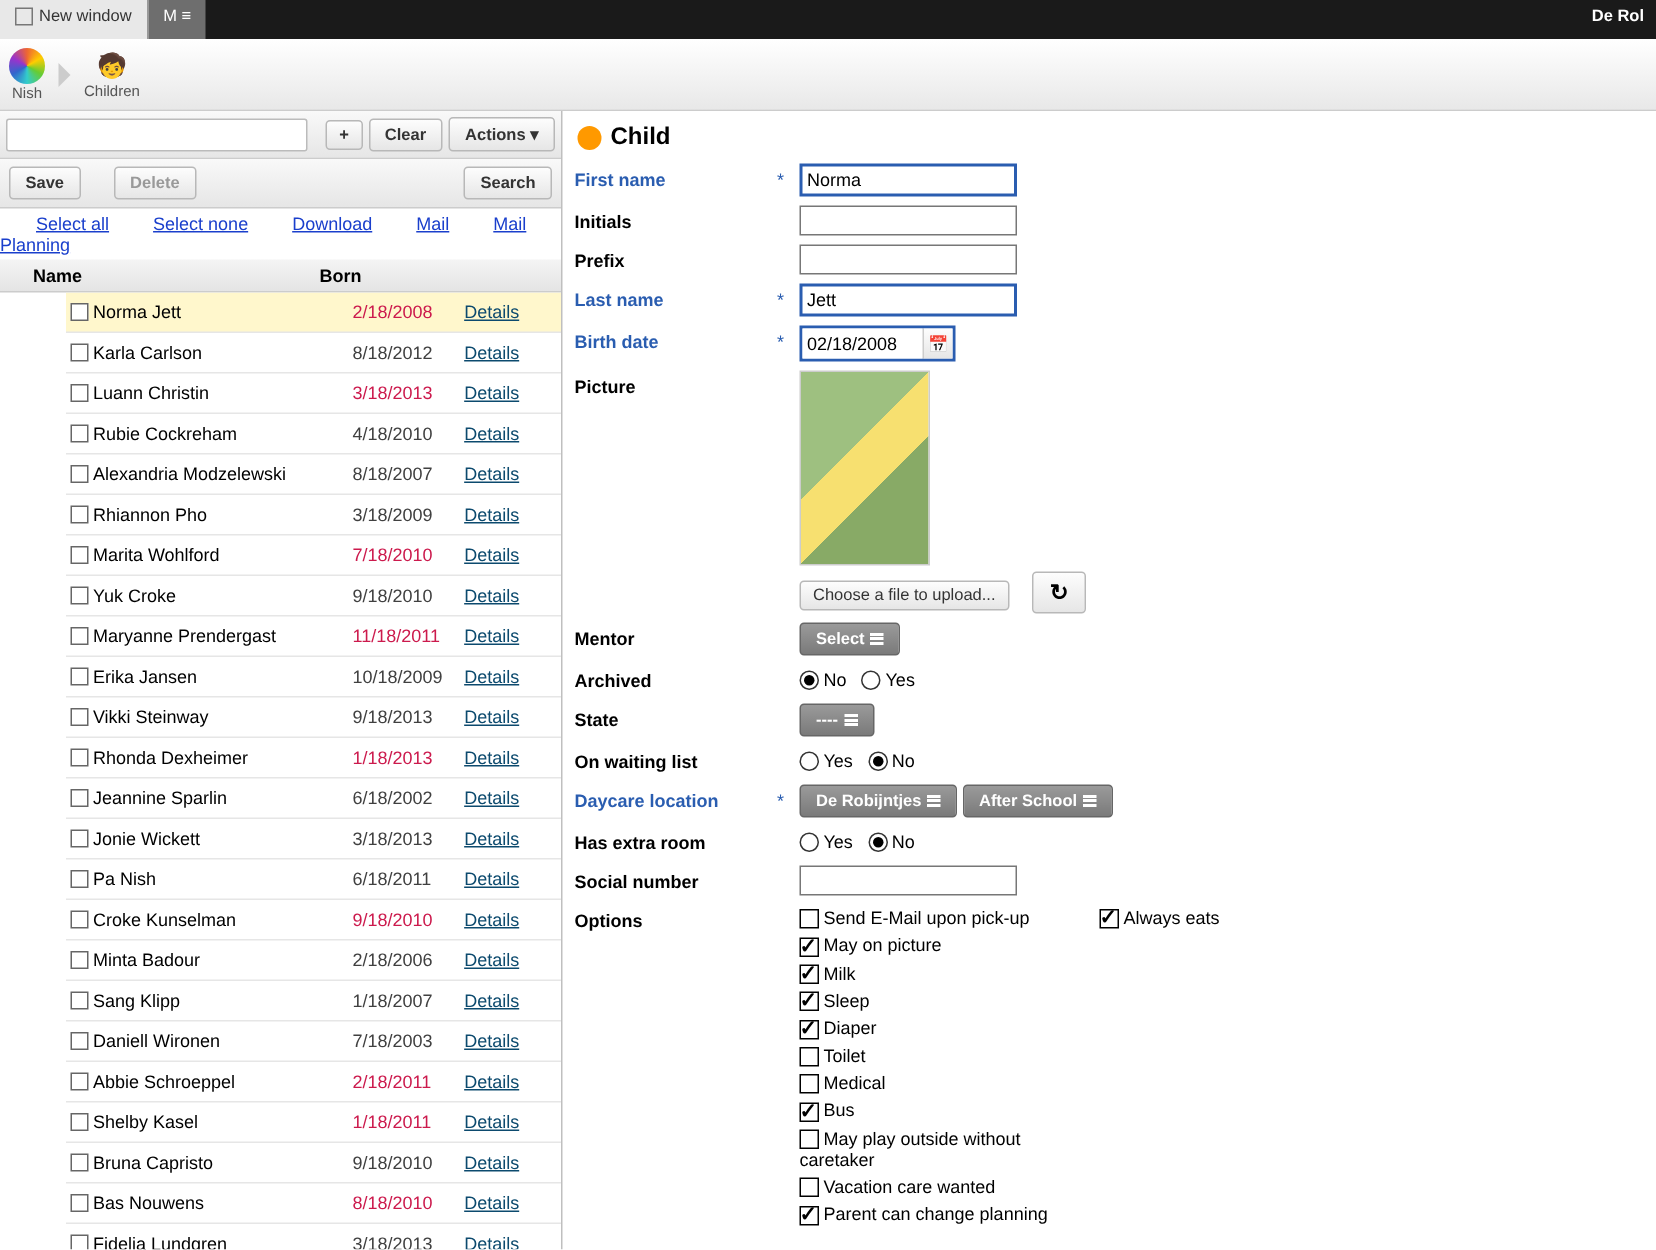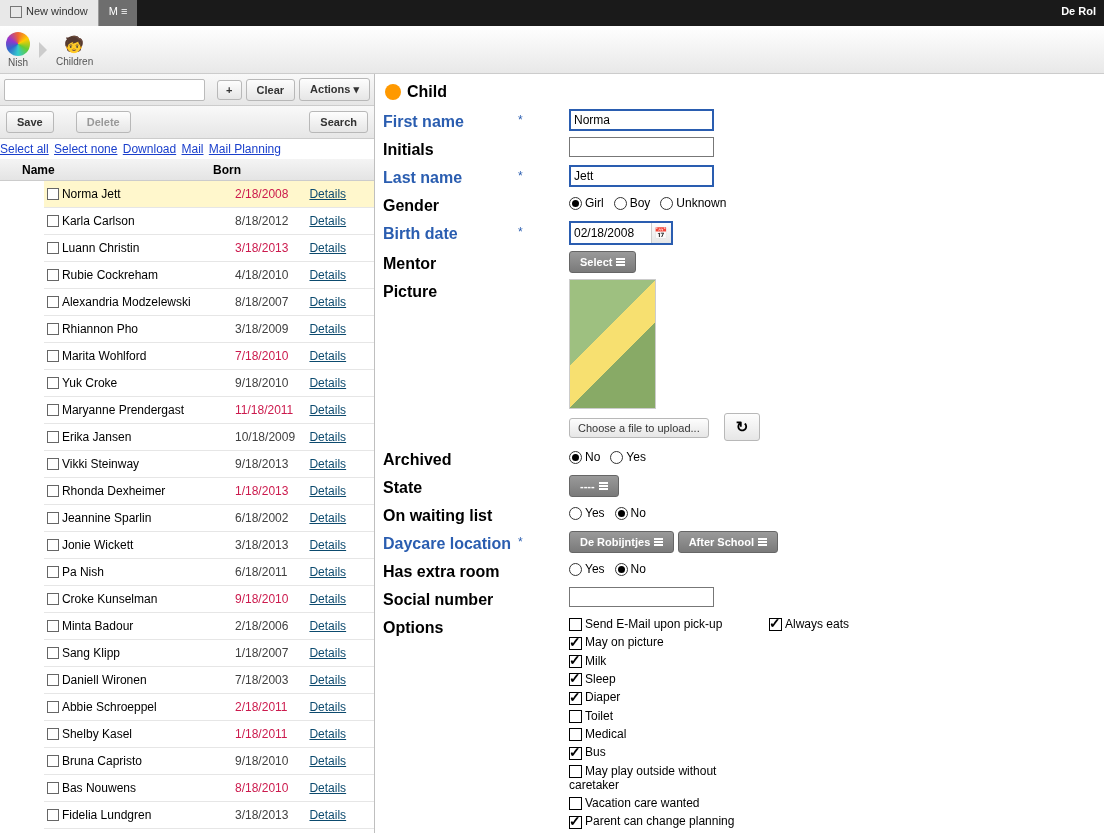--- a/index.html
+++ b/index.html
@@ -21,45 +21,45 @@
 .search-wrap { flex:1; position: relative; }
 .search-wrap .mag { position: absolute; left: 3px; top: 3px; font-size: 12px; color:#777;}
 .btn { background: linear-gradient(#fdfdfd,#e6e6e6); border: 1px solid #b8b8b8; border-radius: 3px; padding: 4px 10px; font-size: 11px; cursor: pointer; font-weight: bold; color:#333;}
 .btn.small { padding: 3px 8px; font-weight: normal; }
 .btn.plus { padding: 3px 8px; font-weight: bold; }
 .btn.disabled { color: #999; }
 .toolbar1 .actions { margin-left: auto; }
 .toolbar2 { background: linear-gradient(#f9f9f9,#e6e6e6); padding: 5px 6px; display: flex; align-items: center; gap: 22px; border-bottom: 1px solid #ccc; }
 .toolbar2 .right { margin-left: auto; }
 .linkbar { padding: 3px 0; font-size: 12px; }
-.linkbar a { color: #1a3fcc; text-decoration: underline; margin-right: 2px; cursor:pointer;}
+.linkbar a { color: #1a3fcc; text-decoration: underline; margin-right: 2px; cursor:pointer;padding-left:24px;}
 .grid-head { background: linear-gradient(#f4f4f4,#e4e4e4); border-bottom: 1px solid #ccc; display: flex; font-weight: bold; font-size: 12px; height: 22px; align-items: center; }
 .col-check { width: 20px; text-align:center;}
 .col-name { width: 193px; padding-left: 2px;}
 .col-born { width: 83px; }
 .col-details { width: 72px; }
 .grid-body { overflow: hidden; flex:1;margin-left:44px;}
 .row { display: flex; align-items: center; height: 27px; border-bottom: 1px solid #e6e6e6; font-size: 12px;}
 .row.selected { background: #fff7cc; }
 .row .cb { width: 20px; display:flex; justify-content:center;}
 .row .cb span { display:inline-block; width:12px; height:12px; border:1px solid #666; background:#fff;}
 .row .nm { width: 193px; }
 .row .bn { width: 83px; }
 .row .dt { width: 72px; }
 .row .dt a { color: #0c4a6e; text-decoration: underline; cursor:pointer;}
 .date-blue { color: #404040; }
 .date-red { color: #cc1a4d; }
 .right-pane { flex: 1; padding: 4px 8px; overflow: hidden; }
 .section-head { display: flex; align-items: center; font-weight: bold; font-size: 16px; padding: 5px 2px; gap:6px;}
 .section-head .badge { width:16px; height:16px; background:#f90; border-radius:50%; position:relative;}
 .form-row { display: flex; align-items: flex-start; padding: 3px 0; min-height: 26px;}
-.form-label { width: 135px; font-size: 16px; font-weight: bold; padding-top:4px;}
+.form-label { width: 135px; font-size: 12px; font-weight: bold; padding-top:4px;}
 .form-label.req { color: #2a5db0; }
 .star { width: 15px; color: #2a5db0; font-size: 12px; padding-top:4px;}
-.form-field { flex: 1; margin-left: 36px; }
+.form-field { flex: 1; }
 .txt { width: 145px; height: 20px; border: 1px solid #777; padding: 0 3px; font-size: 12px;}
 .txt.hl { border: 2px solid #2a5db0; height:22px;}
 .date-wrap { display:inline-flex; align-items:center; border:2px solid #2a5db0; height:24px;}
 .date-wrap input { border:none; width:80px; height:20px; padding:0 3px; font-size:12px;}
 .date-wrap .cal { width:20px; height:20px; background:linear-gradient(#fdfdfd,#e6e6e6); border-left:1px solid #ccc; display:flex; align-items:center; justify-content:center; font-size:11px;}
 .radio-group { display:flex; gap:10px; align-items:center; padding-top:3px;}
 .radio-item { display:flex; align-items:center; gap:3px; font-size:12px;}
 .rdot { width:13px; height:13px; border:1.5px solid #333; border-radius:50%; display:inline-flex; align-items:center; justify-content:center;}
 .rdot.checked::after { content:""; width:7px; height:7px; background:#000; border-radius:50%;}
 .pic { width:87px; height:130px; background:linear-gradient(135deg,#9ec080 0%,#9ec080 40%,#f7e070 40%,#f7e070 60%,#8a6 60%); border:1px solid #ccc; margin-bottom:4px;}
@@ -328,68 +328,55 @@
       <div class="form-label req">First name</div>
       <div class="star">*</div>
       <div class="form-field"><input class="txt hl" value="Norma" style=""></div>
     </div>
     <div class="form-row">
       <div class="form-label">Initials</div>
       <div class="star"></div>
       <div class="form-field"><input class="txt" style=""></div>
     </div>
     <div class="form-row">
+      <div class="form-label">Prefix</div>
+      <div class="star"></div>
+      <div class="form-field"><input class="txt" style=""></div>
+    </div>
+    <div class="form-row">
       <div class="form-label req">Last name</div>
       <div class="star">*</div>
       <div class="form-field"><input class="txt hl" value="Jett" style=""></div>
-    </div>
-    <div class="form-row">
-      <div class="form-label">Gender</div>
-      <div class="star"></div>
-      <div class="form-field radio-group">
-        <span class="radio-item">
-            <span class="rdot checked"></span>
-            <span>Girl</span>
-          </span>
-        <span class="radio-item">
-            <span class="rdot"></span>
-            <span>Boy</span>
-          </span>
-        <span class="radio-item">
-            <span class="rdot"></span>
-            <span>Unknown</span>
-          </span>
-      </div>
     </div>
     <div class="form-row">
       <div class="form-label req">Birth date</div>
       <div class="star">*</div>
       <div class="form-field">
         <span class="date-wrap">
           <input value="02/18/2008" style="">
           <span class="cal">📅</span>
         </span>
       </div>
     </div>
+    <div class="form-row" style="align-items:flex-start;">
+      <div class="form-label">Picture</div>
+      <div class="star"></div>
+      <div class="form-field">
+        <div class="pic"></div>
+        <button class="btn small">Choose a file to upload...</button>
+        <span class="refresh">↻</span>
+      </div>
+    </div>
     <div class="form-row">
       <div class="form-label">Mentor</div>
       <div class="star"></div>
       <div class="form-field"><button class="graybtn">
             <span>Select</span>
             <span class="lines"></span>
           </button></div>
-    </div>
-    <div class="form-row" style="align-items:flex-start;">
-      <div class="form-label">Picture</div>
-      <div class="star"></div>
-      <div class="form-field">
-        <div class="pic"></div>
-        <button class="btn small">Choose a file to upload...</button>
-        <span class="refresh">↻</span>
-      </div>
     </div>
     <div class="form-row">
       <div class="form-label">Archived</div>
       <div class="star"></div>
       <div class="form-field radio-group">
         <span class="radio-item">
             <span class="rdot checked"></span>
             <span>No</span>
           </span>
         <span class="radio-item">

